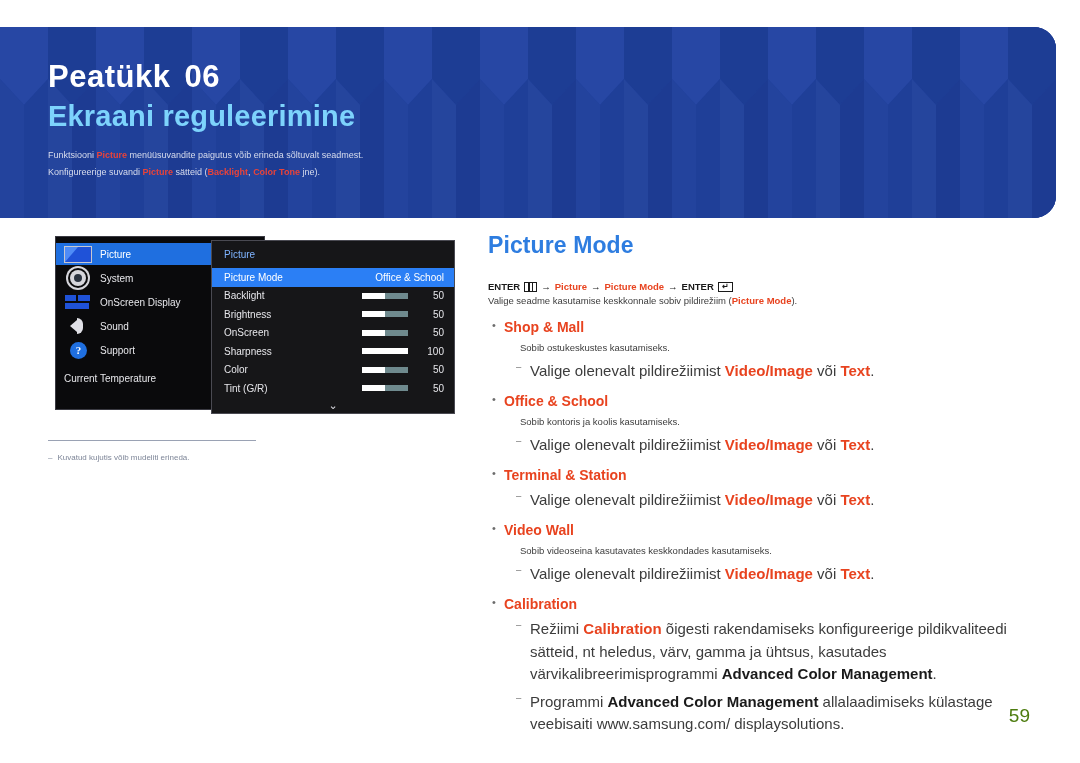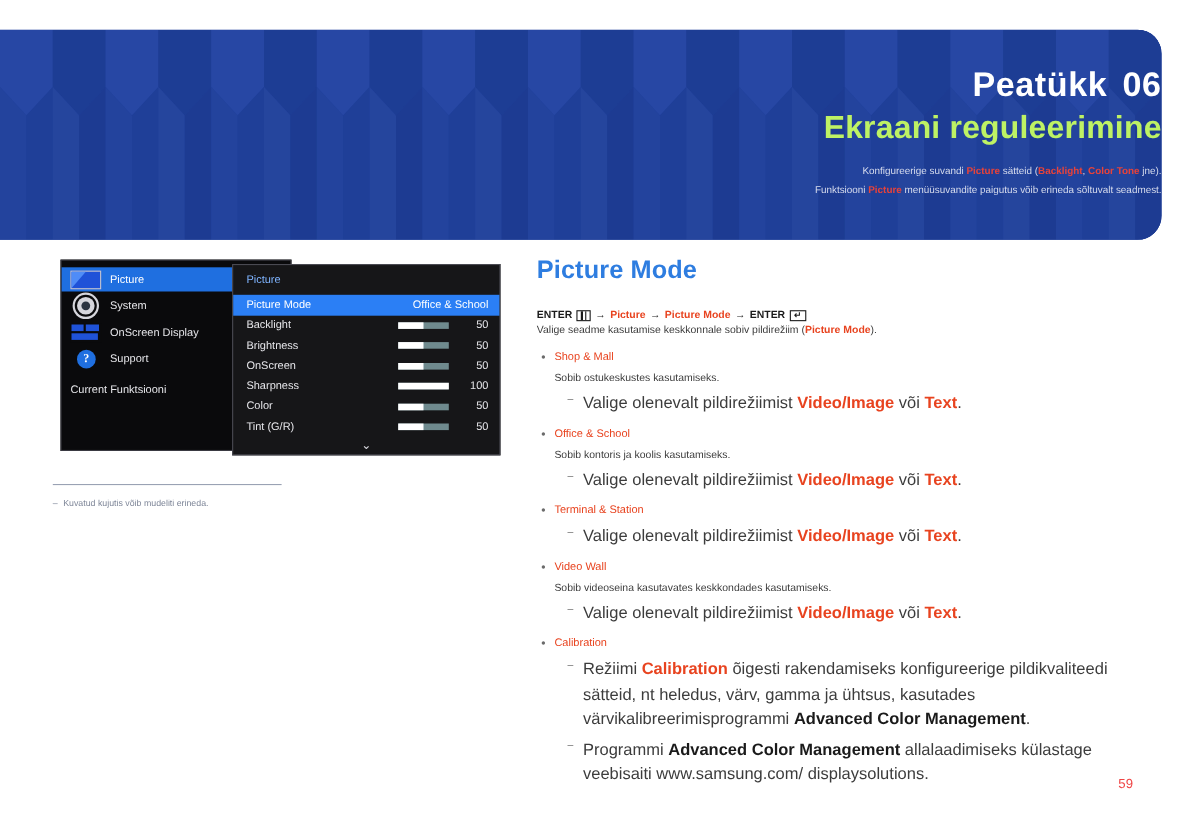--- a/index.html
+++ b/index.html
@@ -14,30 +14,30 @@
   
   .banner {
     position: absolute; left: 0; top: 27px;
     width: 1056px; height: 191px;
     background: #21409a;
     border-top-right-radius: 22px;
     border-bottom-right-radius: 22px;
     overflow: hidden;
   }
   .banner-pattern { position: absolute; inset: 0; opacity: 1; }
-  .banner-inner { position: relative; z-index: 3; padding: 32px 0 0 48px; text-align: right; }
+  .banner-inner { position: relative; z-index: 3; padding: 32px 0 0 48px; }
   .chapter-line {
     color: #ffffff;
     font-size: 31px; font-weight: bold;
     letter-spacing: .5px;
     line-height: 1.15;
   }
   .chapter-line .chap-num { margin-left: 14px; }
   .chapter-title {
-    color: #bef264;
+    color: #7dd3fc;
     font-size: 29px; font-weight: bold;
     letter-spacing: .2px;
     margin-top: 4px;
     line-height: 1.2;
   }
   .banner-sub {
     margin-top: 14px;
     color: #d7dced;
     font-size: 9px;
     line-height: 1.85;
@@ -193,39 +193,39 @@
   .intro b { color:#e8431f; }
 
   .blist { margin-top: 10px; }
   .bitem { margin-top: 9px; }
   .bitem:first-child { margin-top: 0; }
   .brow { display:flex; align-items:flex-start; }
   .bullet {
     flex:0 0 16px; color:#6b6b6b; font-size:11px;
     line-height:1.35; padding-left:4px;
   }
-  .bterm { color:#e8431f; font-size:10px; font-weight:normal; line-height:1.35; }
+  .bterm { color:#e8431f; font-size:14px; font-weight:bold; line-height:1.35; }
   .bdesc {
-    margin-left: 16px; margin-top:4px;
+    margin-left: 32px; margin-top:4px;
     color:#3c3c3c; font-size:9.5px; line-height:1.5;
   }
   .subrow {
     display:flex; align-items:flex-start;
     margin-left: 28px; margin-top:5px;
   }
   .subdash { flex:0 0 14px; color:#6b6b6b; font-size:9.5px; line-height:1.5; }
   .subtext { color:#3c3c3c; font-size:15px; line-height:1.5; }
   .subtext b { color:#1a1a1a; font-weight:bold; }
   .subtext b.red { color:#e8431f; }
   .bdesc b { color:#1a1a1a; font-weight:bold; }
 
   
   .pageno {
     position:absolute; left:0; top:705px; width:1030px;
-    text-align:right; color:#ef4444; font-size:12px;
+    text-align:right; color:#4d7c0f; font-size:19px;
   }
 </style>
 </head>
 <body>
 
 <div class="page">
 
   <div class="banner">
     <svg class="banner-pattern" viewBox="0 0 1056 191" preserveAspectRatio="none">
       <defs>
@@ -249,22 +249,22 @@
         <use href="#cellg" x="672"></use>
         <use href="#cellg" x="768"></use>
       <use href="#cellg" x="864"></use>
         <use href="#cellg" x="960"></use>
       <rect width="1056" height="191" fill="#21409a" opacity="0.28"></rect>
     </svg>
     <div class="banner-inner">
       <div class="chapter-line"><span>Peatükk</span><span class="chap-num">06</span></div>
       <div class="chapter-title">Ekraani reguleerimine</div>
       <div class="banner-sub">
+        <div><span>Funktsiooni </span><span class="hl">Picture</span><span> menüüsuvandite paigutus võib erineda sõltuvalt seadmest.</span></div>
         <div><span>Konfigureerige suvandi </span><span class="hl">Picture</span><span> sätteid (</span><span class="hl">Backlight</span><span>, </span><span class="hl">Color Tone</span><span> jne).</span></div>
-        <div><span>Funktsiooni </span><span class="hl">Picture</span><span> menüüsuvandite paigutus võib erineda sõltuvalt seadmest.</span></div>
       </div>
     </div>
   </div>
 
   <div class="osd-wrap">
 
     <div class="osd-left">
       <div class="osd-row sel">
         <div class="osd-ico ico-picture"></div>
         <div class="osd-label">Picture</div>
@@ -278,26 +278,32 @@
       <div class="osd-row">
         <div class="osd-ico ico-osd">
             <i></i>
             <i></i>
             <i></i>
           </div>
         <div class="osd-label">OnScreen Display</div>
       </div>
       <div class="osd-row">
         <div class="osd-ico">
+            <div class="ico-speaker"></div>
+          </div>
+        <div class="osd-label">Sound</div>
+      </div>
+      <div class="osd-row">
+        <div class="osd-ico">
             <div class="ico-help">?</div>
           </div>
         <div class="osd-label">Support</div>
       </div>
       <div class="temp-row">
-        <div class="t-label">Current Funktsiooni</div>
+        <div class="t-label">Current Temperature</div>
         <div class="t-val">28</div>
       </div>
     </div>
 
     <div class="osd-right">
       <div class="osd-title">Picture</div>
       <div class="osd-items">
 
         <div class="osd-item hl">
           <div class="oi-name">Picture Mode</div>

